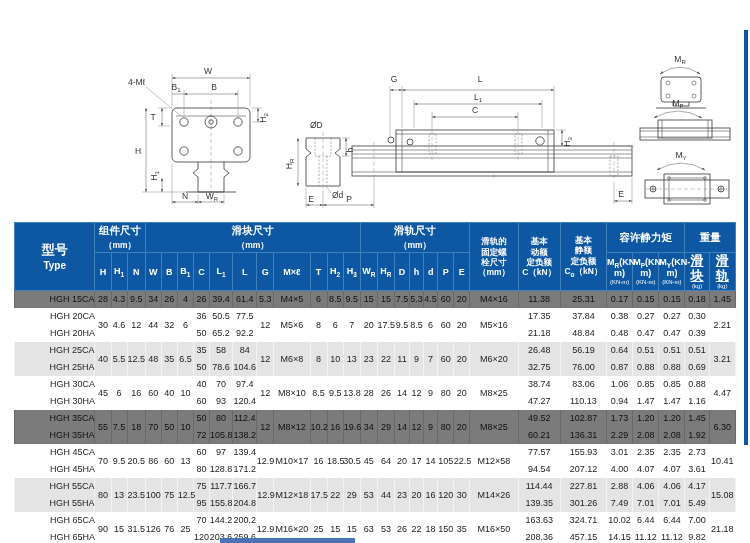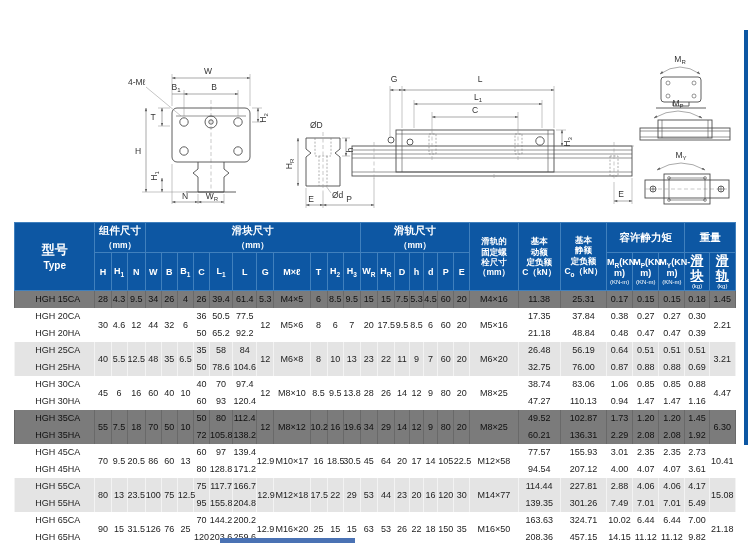--- a/index.html
+++ b/index.html
@@ -25,21 +25,21 @@
   th.grp{font-size:10.5px;line-height:1.3;}
   th.grp .u4{font-size:8.5px;font-weight:bold;}
   th.v4{font-size:8.5px;line-height:1.2;}
   th.dim{font-size:9px;height:20px;font-weight:bold;}
   th sub,td sub{font-size:6.5px;}
   .tn{font-size:13px;} .tt{font-size:10px;font-weight:bold;}
   .mn{font-size:9px;line-height:1.1;} .mu{font-size:6px;font-weight:normal;line-height:1.1;}
   .wn{font-size:13px;line-height:1.1;text-decoration:underline;}
   tbody td{font-size:9px;height:17px;text-align:center;vertical-align:middle;padding:0;
            color:#222;line-height:1.05;}
-  tbody td.model{text-align:center;padding-left:6px;}
+  tbody td.model{text-align:right;padding-left:6px;}
   tr.shade-dark td{background:#7b7b7b;color:#101010;border-left:1px solid #696969;border-right:1px solid #696969;}
   tr.shade-light td{background:#e4e4e4;border-left:1px solid #f3f3f3;border-right:1px solid #f3f3f3;}
   tr.shade-white td{background:#ffffff;}
 </style>
 </head>
 <body>
 
 <div class="wrap">
 
 
@@ -592,21 +592,21 @@
             <td rowspan="2">17.5</td>
             <td rowspan="2">22</td>
             <td rowspan="2">29</td>
             <td rowspan="2">53</td>
             <td rowspan="2">44</td>
             <td rowspan="2">23</td>
             <td rowspan="2">20</td>
             <td rowspan="2">16</td>
             <td rowspan="2">120</td>
             <td rowspan="2">30</td>
-            <td rowspan="2">M14×77</td>
+            <td rowspan="2">M14×26</td>
             <td>114.44</td>
             <td>227.81</td>
             <td>2.88</td>
             <td>4.06</td>
             <td>4.06</td>
             <td>4.17</td>
             <td rowspan="2">15.08</td>
           </tr>
           <tr class="shade-light">
             <td class="model">HGH 55HA</td>

